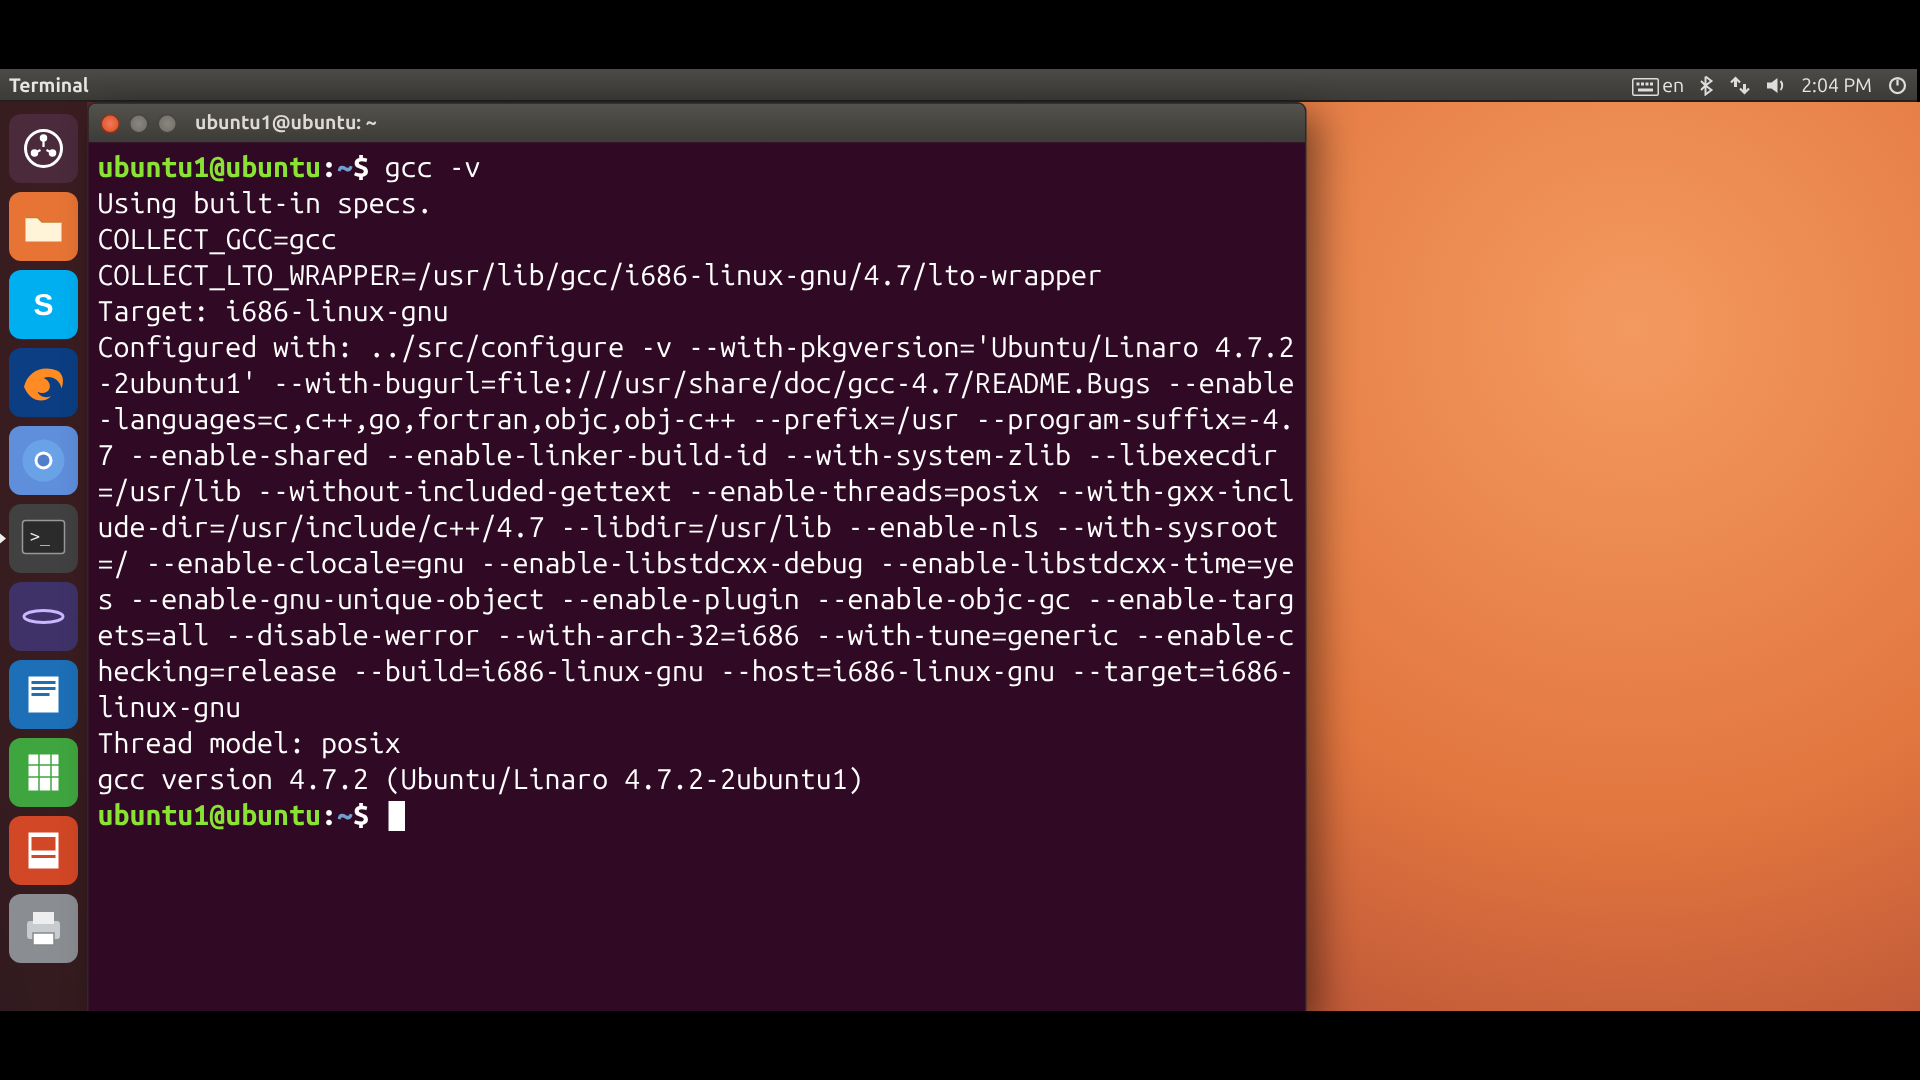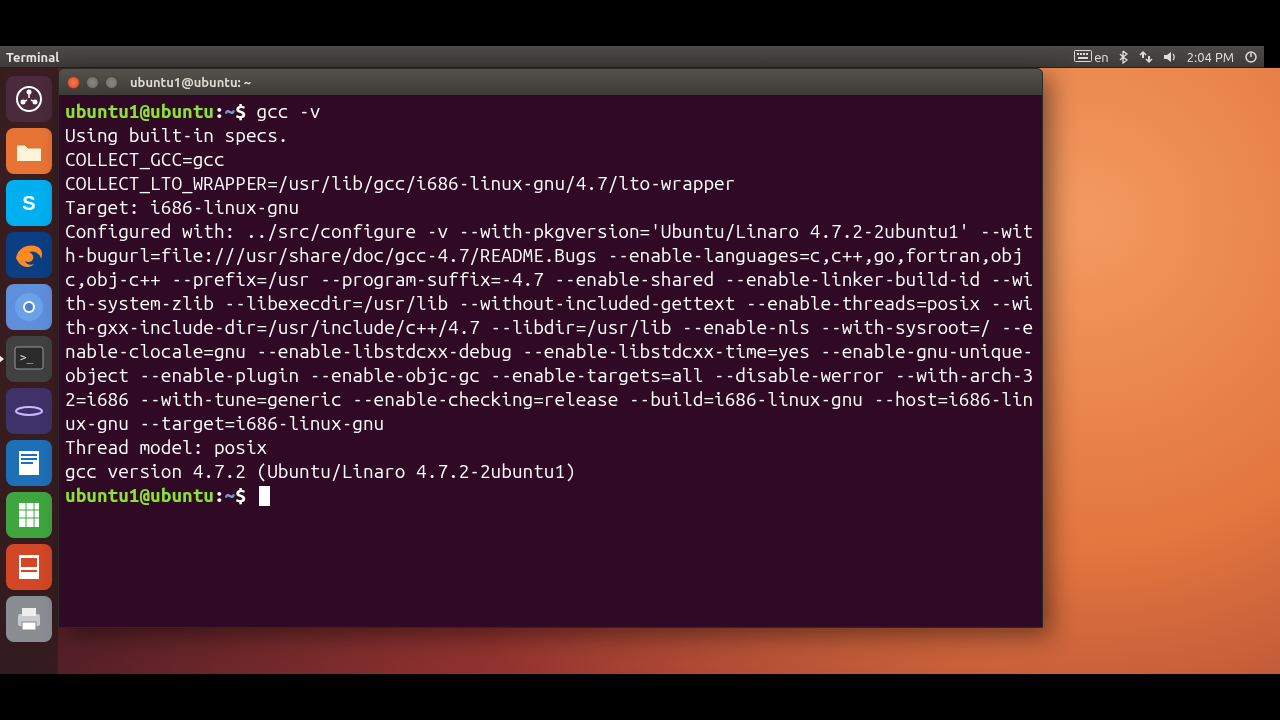--- a/index.html
+++ b/index.html
@@ -10,33 +10,33 @@
     font-family: "Ubuntu", "DejaVu Sans", sans-serif;
     overflow: hidden;
     position: relative;
   }
   .letterbox-top { height: 46px; background:#000; }
   .letterbox-bottom { position:absolute; bottom:0; left:0; right:0; height:46px; background:#000; }
 
   
   .menubar {
     position: absolute;
-    top: 46px; left: 0; right: 16px;
+    top: 46px; left: 0; right: 2px;
     height: 22px;
     background: linear-gradient(#4b4a46,#3c3b37);
     display: flex;
     align-items: center;
     color: #e6e6e3;
     font-size: 13px;
     padding: 0 6px;
     border-bottom: 1px solid #222;
   }
   .menubar .app-label { font-weight: bold; }
   .menubar .spacer { flex: 1; }
-  .indicator { display:flex; align-items:flex-start; margin-left:10px; color:#e6e6e3; font-size:13px; }
+  .indicator { display:flex; align-items:flex-end; margin-left:10px; color:#e6e6e3; font-size:13px; }
   .indicator svg { display:block; }
   .indicator-text { margin-left:2px; }
 
   
   .desktop {
     position: absolute;
     top: 68px; left: 0; right: 0; bottom: 46px;
     background:
       radial-gradient(circle at 85% 25%, #f39a60 0%, #e2763f 28%, #93332f 62%, #4a1c26 100%);
   }
@@ -65,21 +65,21 @@
     border-top:5px solid transparent;
     border-bottom:5px solid transparent;
     border-left:6px solid #eee;
   }
 
   
   .term-window {
     position: absolute;
     top: 68px;
     left: 58px;
-    width: 985px;
+    width: 813px;
     background: #3a1028;
     border: 1px solid #2a2a2a;
     border-radius: 6px 6px 0 0;
     box-shadow: 8px 8px 24px rgba(0,0,0,0.45);
     overflow: hidden;
   }
   .term-titlebar {
     height: 26px;
     background: linear-gradient(#54524d,#3d3b37);
     display:flex; align-items:center;

